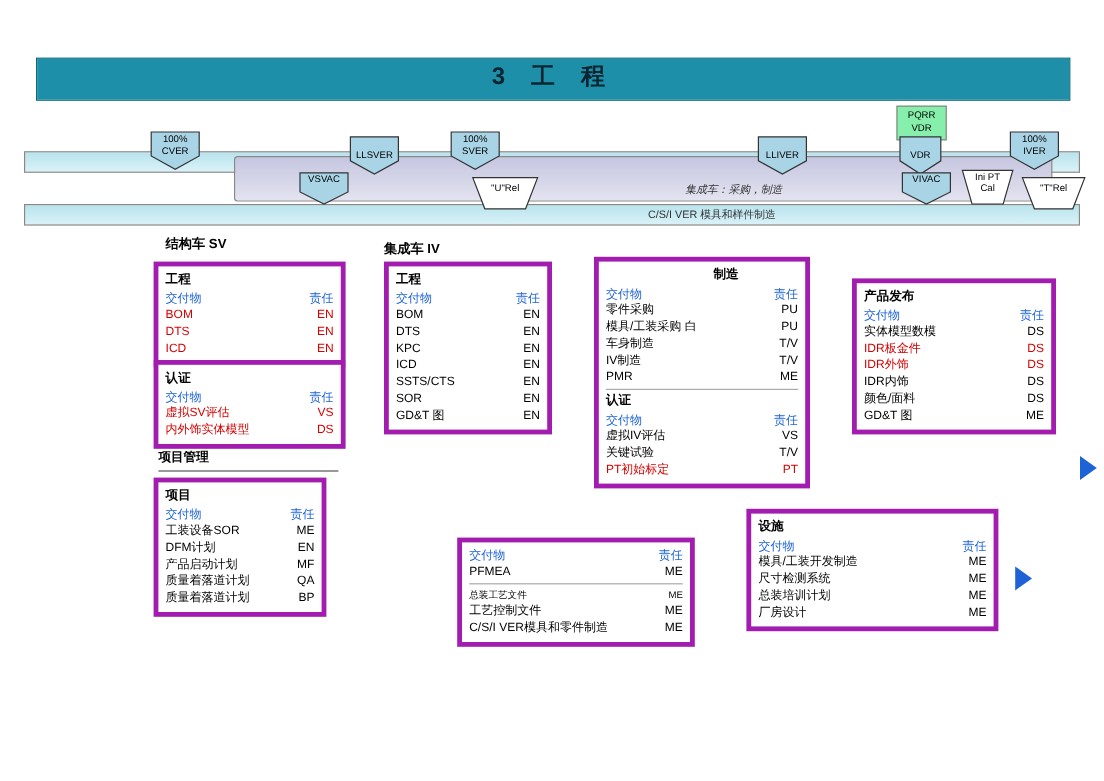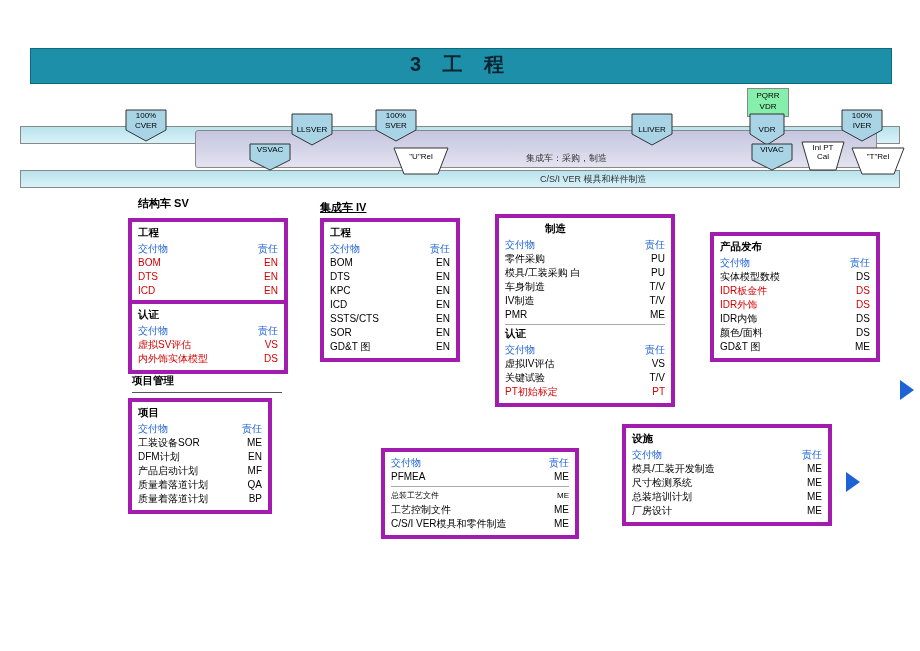--- a/index.html
+++ b/index.html
@@ -113,21 +113,21 @@
   }
 </style>
 </head>
 <body>
 
 <div class="title-bar">3   工   程</div>
 
 <div class="track" style="top:126px;"></div>
 <div class="track2-inner"></div>
 <div class="track" style="top:170px;"></div>
-<div class="track-label" style="left:526px; top:152px;">集成车：采购，制造</div>
+<div class="track-label" style="left:571px; top:152px;font-style:italic;">集成车：采购，制造</div>
 <div class="track-label" style="left:540px; top:173px;">C/S/I VER  模具和样件制造</div>
 
 <div class="greenbox" style="left:747px; top:88px;">
   <div>PQRR</div>
   <div>VDR</div>
 </div>
 
 <div class="shield" style="left:124px; top:108px;">
   <svg viewBox="0 0 44 34">
       <polygon points="2,2 42,2 42,22 22,33 2,22" fill="#a8d4e6" stroke="#333"></polygon>
@@ -192,21 +192,21 @@
 Cal</div>
 </div>
 <div class="trapezoid" style="left:850px; top:146px; width:56px; height:30px;">
   <svg viewBox="0 0 56 30">
       <polygon points="2,2 54,2 44,28 12,28" fill="#fff" stroke="#333"></polygon>
     </svg>
   <div class="label">"T"Rel</div>
 </div>
 
 <div class="section-head" style="left:138px; top:196px;">结构车  SV</div>
-<div class="section-head" style="left:320px; top:200px;text-decoration:underline;">集成车  IV</div>
+<div class="section-head" style="left:320px; top:200px;">集成车  IV</div>
 
 <div class="card" style="left:128px; top:218px; width:160px;">
   <div class="title">工程</div>
   <div class="hdr">
       <span class="k">交付物</span>
       <span class="v">责任</span>
     </div>
   <div class="row red">
       <span class="k">BOM</span>
       <span class="v">EN</span>
@@ -297,21 +297,21 @@
       <span class="k">SOR</span>
       <span class="v">EN</span>
     </div>
   <div class="row">
       <span class="k">GD&amp;T 图</span>
       <span class="v">EN</span>
     </div>
 </div>
 
 <div class="card" style="left:495px; top:214px; width:180px;">
-  <div class="title" style="padding-left:40px;">制造</div>
+  <div class="title" style="padding-left:40px;text-align:center;">制造</div>
   <div class="hdr">
       <span class="k">交付物</span>
       <span class="v">责任</span>
     </div>
   <div class="row">
       <span class="k">零件采购</span>
       <span class="v">PU</span>
     </div>
   <div class="row">
       <span class="k">模具/工装采购  白</span>

